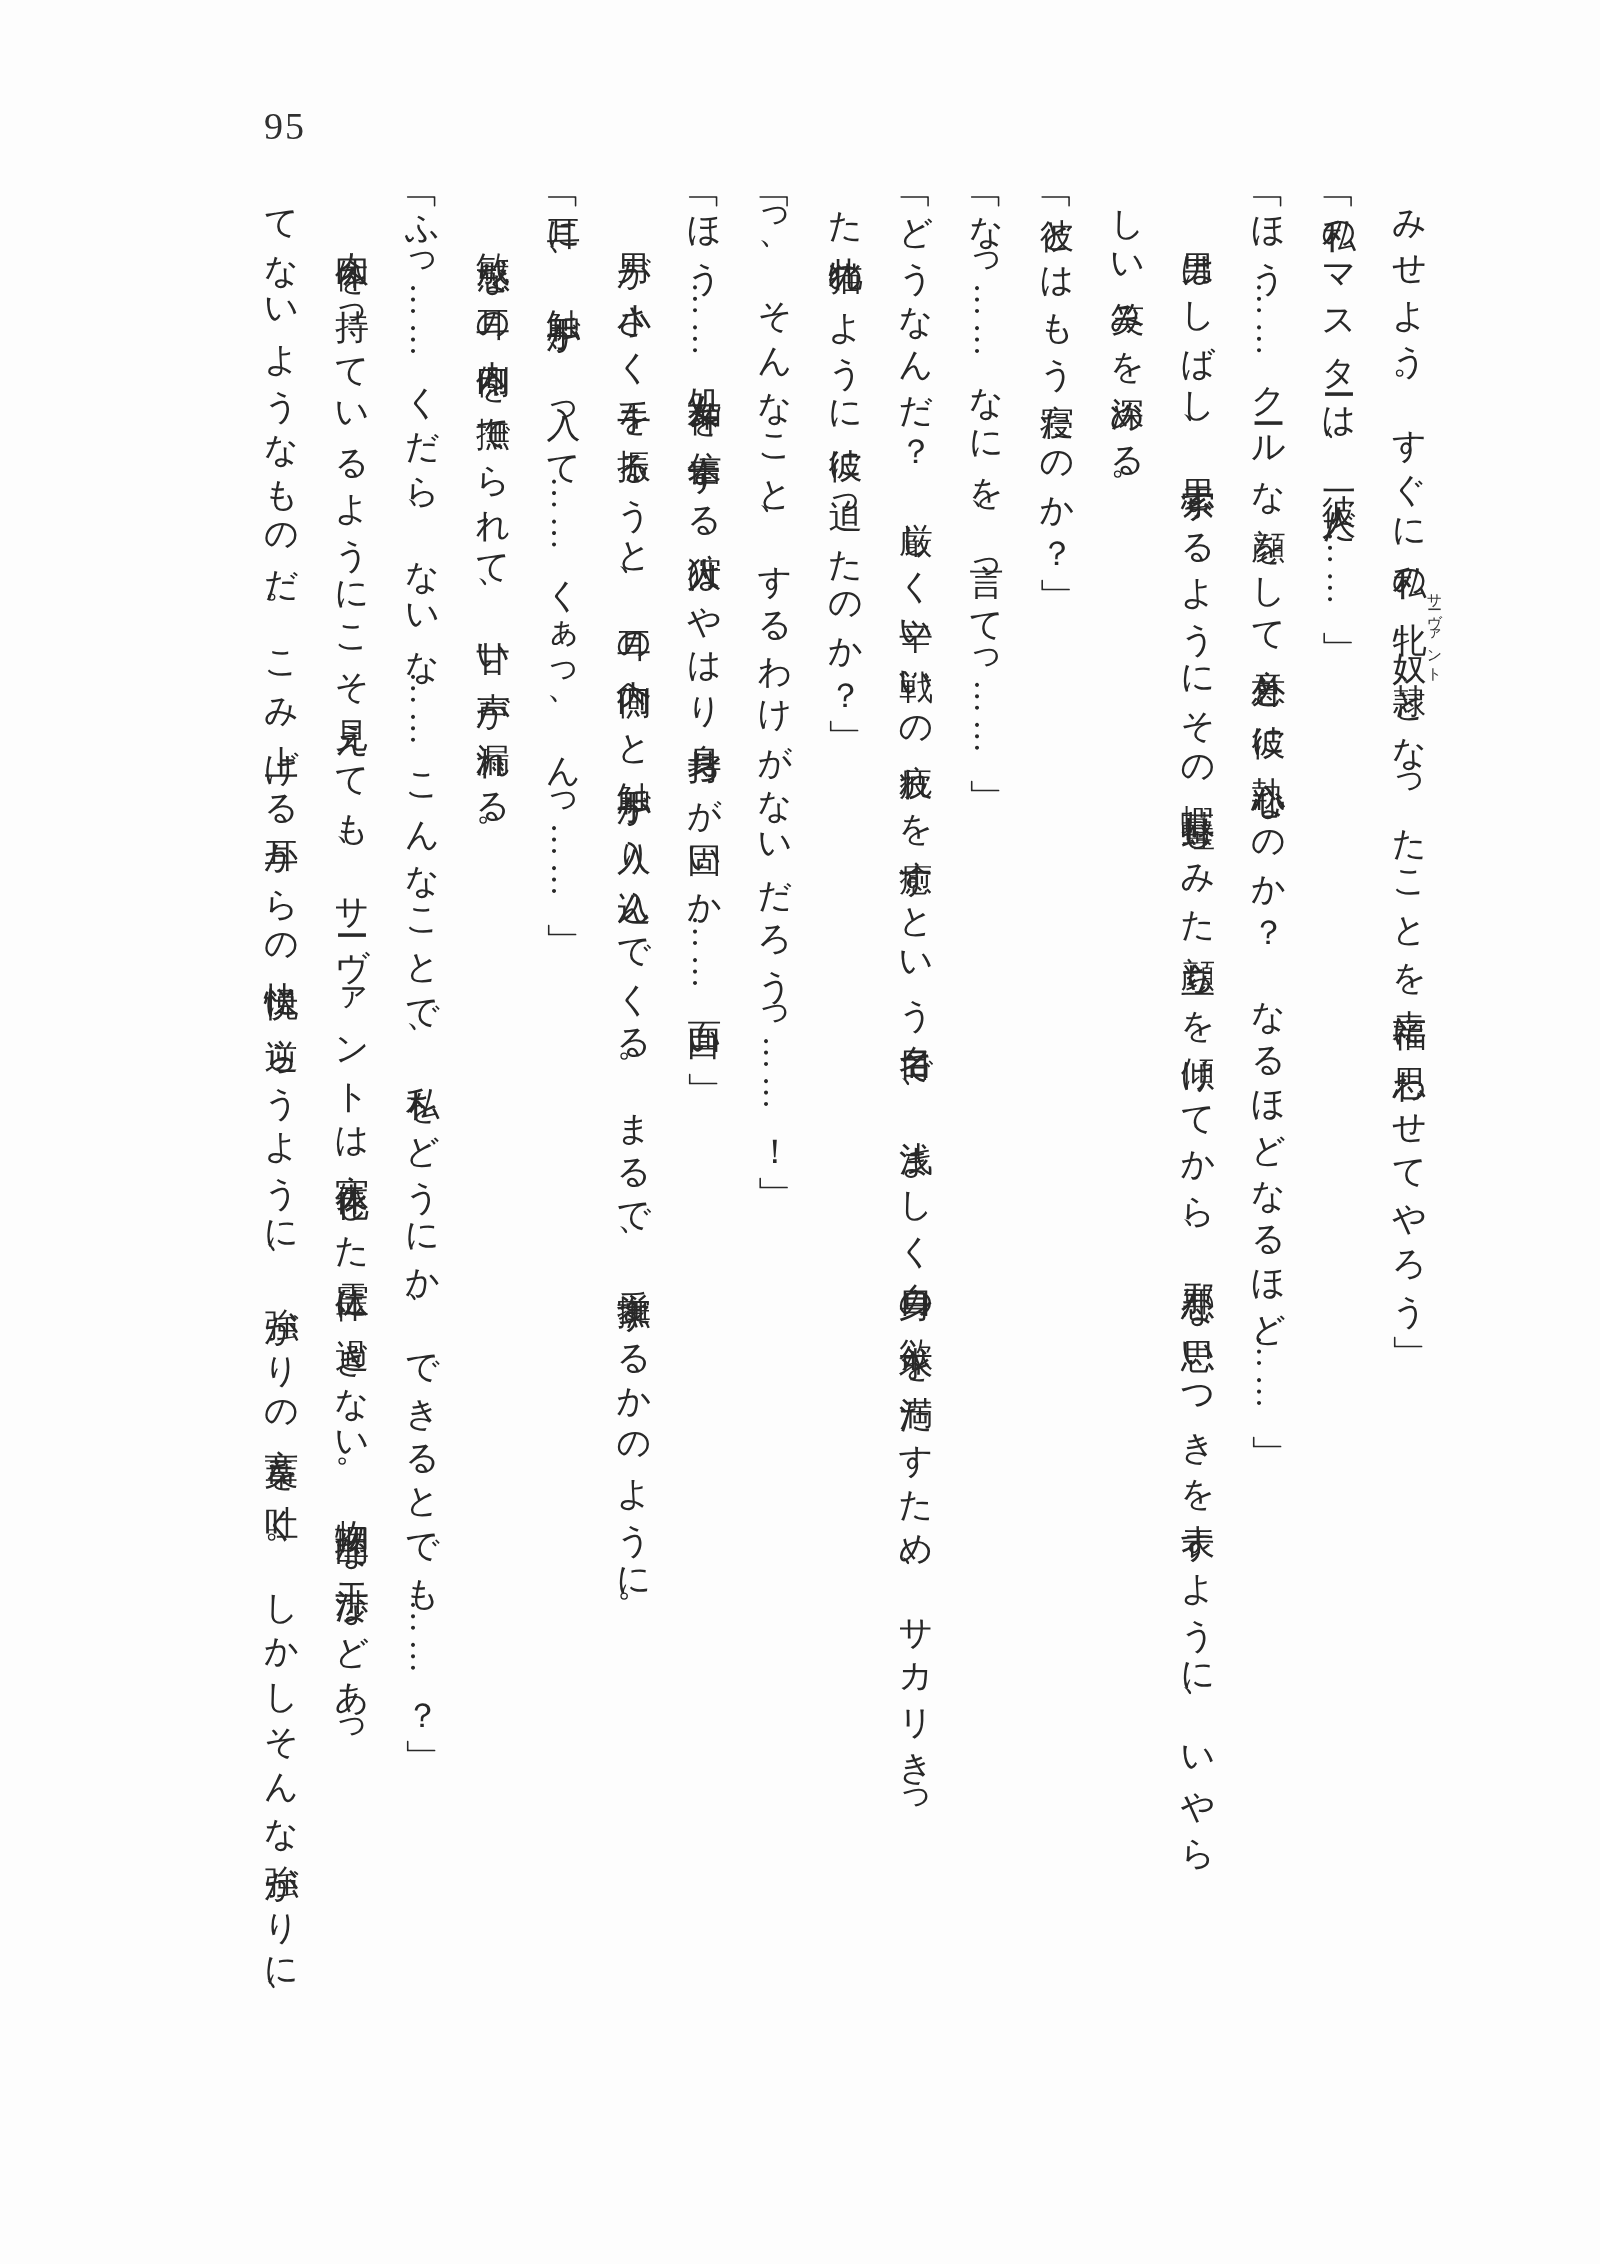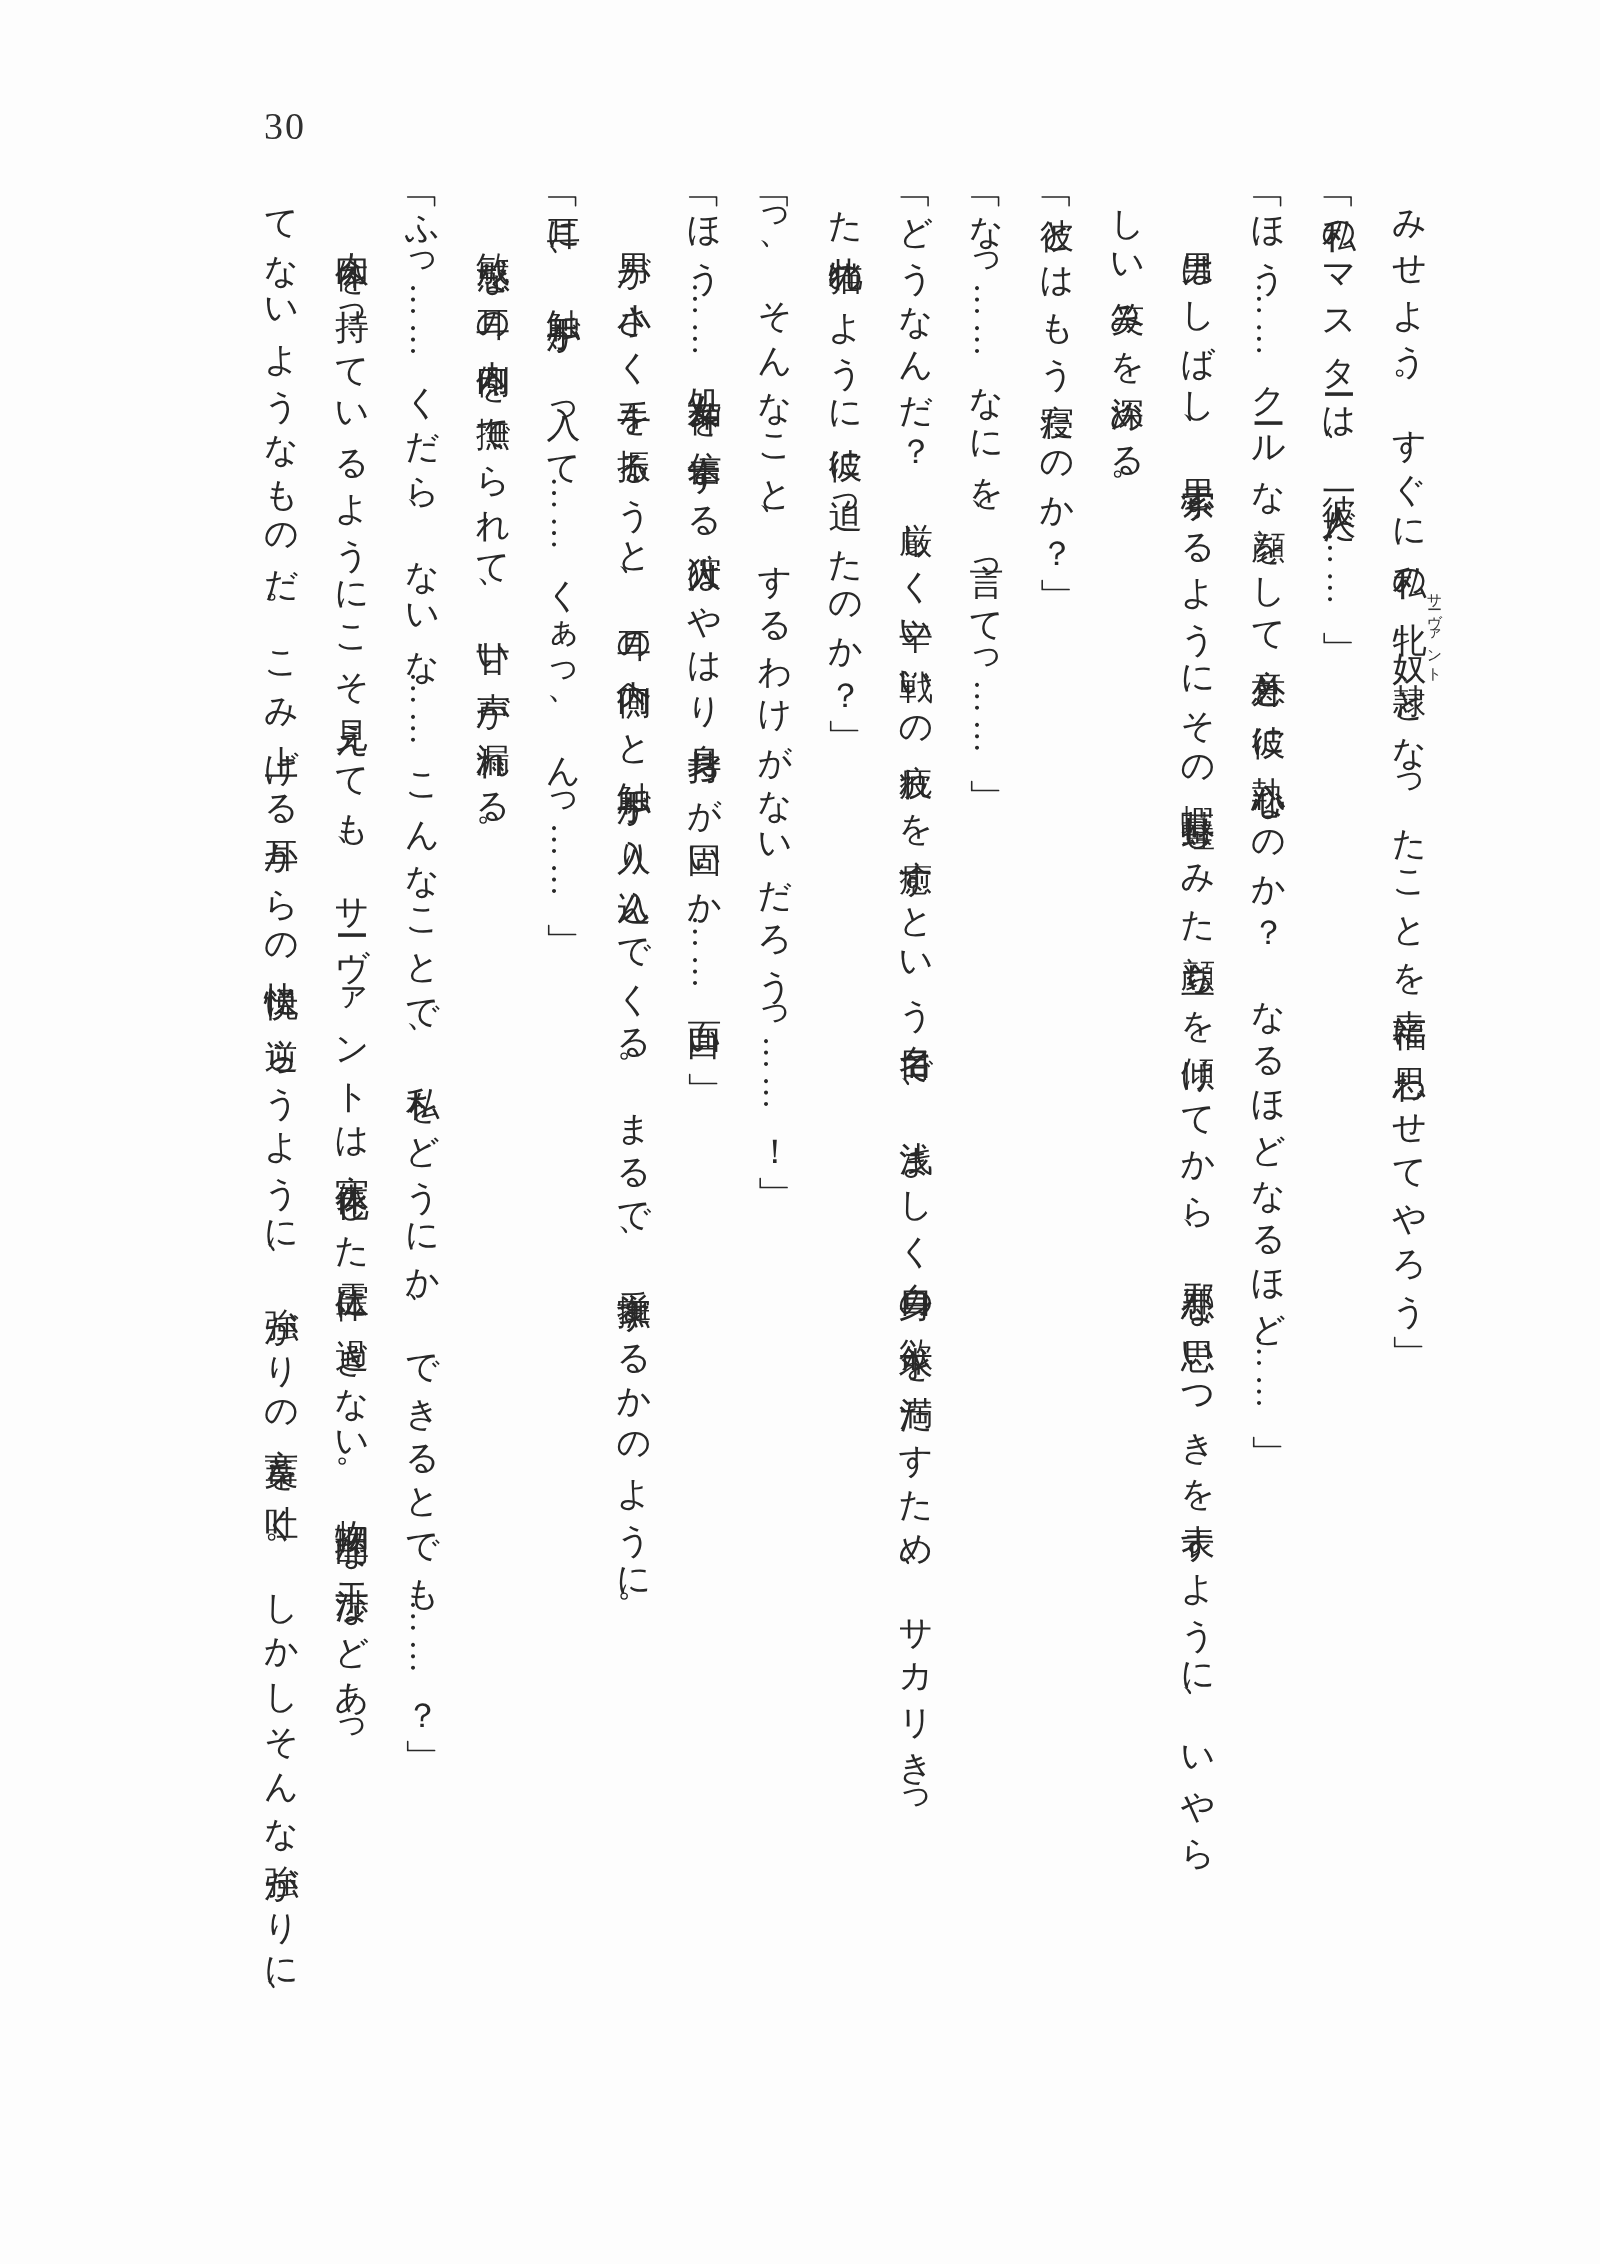--- a/index.html
+++ b/index.html
@@ -47,21 +47,21 @@
   }
   rt {
     font-size: 15px;
     letter-spacing: 1px;
     color: #333333;
   }
 </style>
 </head>
 <body>
 
-<div class="page-number">30</div>
+<div class="page-number">95</div>
 
 <div class="text-area" id="text-area">
     <p class="line">みせよう。すぐに私の<ruby>牝奴隷<rt>サーヴァント</rt></ruby>となったことを幸福に思わせてやろう」</p>
     <p class="line">「私のマスターは、彼一人だ……」</p>
     <p class="line">「ほう……クールな顔をして意外と彼に執心なのか？　なるほどなるほど……」</p>
     <p class="line indent">男はしばし、思索するようにその蝦蟇蛙じみた顔立ちを傾けてから、邪悪な思いつきを表すように、いやら</p>
     <p class="line">しい笑みを深める。</p>
     <p class="line">「彼とはもう寝たのか？」</p>
     <p class="line">「なっ……なにを、言ってっ……」</p>
     <p class="line">「どうなんだ？　厳しく辛い戦いの疲れを癒すという名目で、浅ましく自身の欲求を満たすため、サカリきっ</p>

